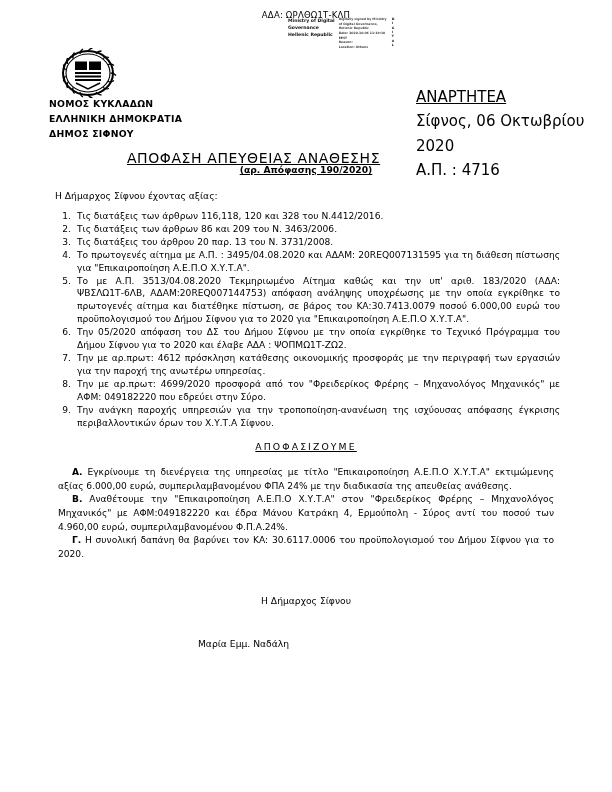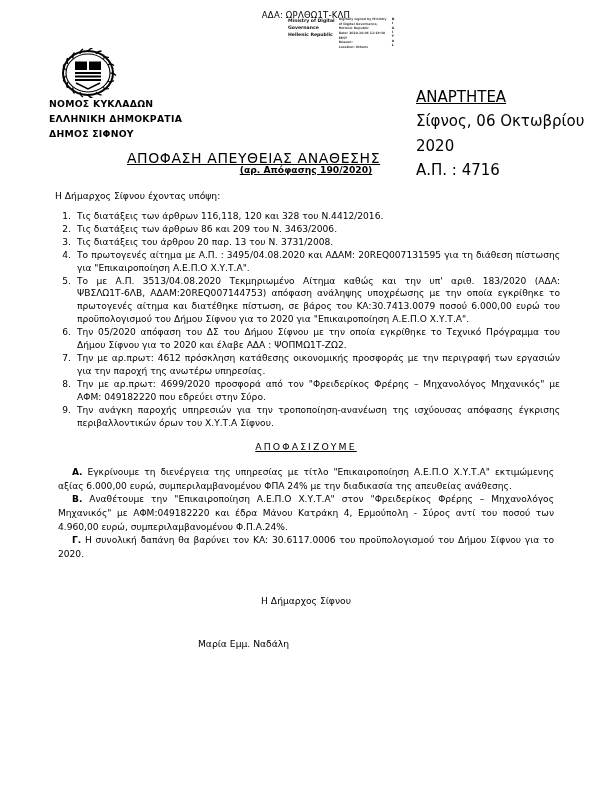--- a/index.html
+++ b/index.html
@@ -283,21 +283,21 @@
     <div class="u">ΑΝΑΡΤΗΤΕΑ</div>
     <div>Σίφνος, 06 Οκτωβρίου 2020</div>
     <div>Α.Π. :  4716</div>
   </div>
 
   <div class="title">
     <span class="main">ΑΠΟΦΑΣΗ ΑΠΕΥΘΕΙΑΣ ΑΝΑΘΕΣΗΣ</span>
   </div>
   <div class="subtitle">(αρ. Απόφασης 190/2020)</div>
 
-  <div class="intro">Η Δήμαρχος Σίφνου έχοντας υπόψη:</div>
+  <div class="intro">Η Δήμαρχος Σίφνου έχοντας αξίας:</div>
 
   <div class="considerations">
     <div class="citem">
       <div class="cnum">1.</div>
       <div class="ctext nojust">Τις διατάξεις των άρθρων 116,118, 120 και 328 του Ν.4412/2016.</div>
     </div>
     <div class="citem">
       <div class="cnum">2.</div>
       <div class="ctext nojust">Τις διατάξεις των άρθρων 86  και 209 του Ν. 3463/2006.</div>
     </div>

